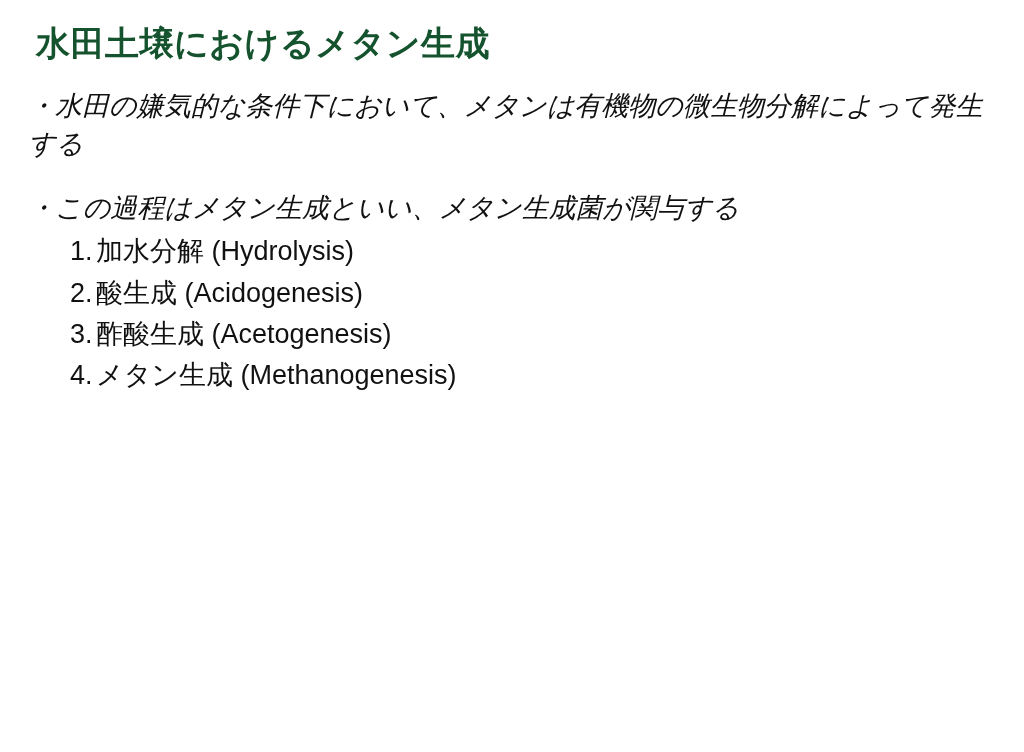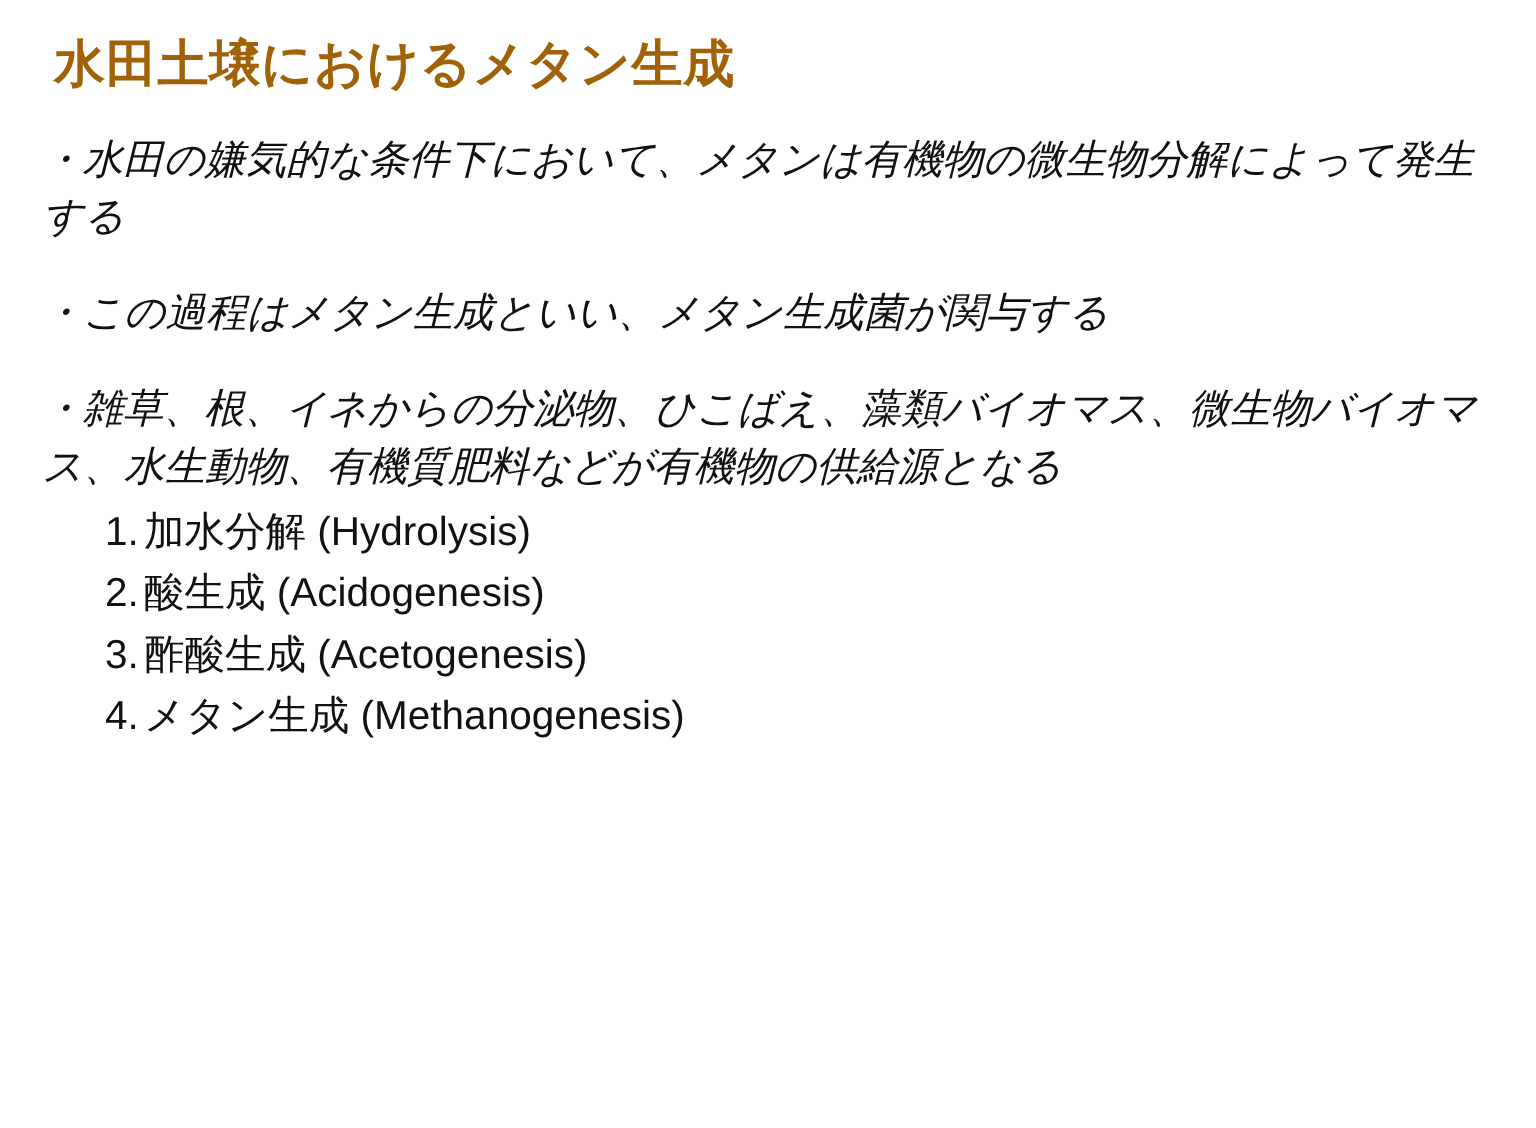--- a/index.html
+++ b/index.html
@@ -20,21 +20,21 @@
     height: 752px;
     box-sizing: border-box;
     padding: 14px 24px 0 24px;
   }
   .slide-title {
     font-size: 34px;
     font-weight: bold;
     line-height: 1.25;
     letter-spacing: 0.5px;
     margin: 8px 0 0 12px;
-    color: #a16207;
+    color: #14532d;
   }
   .body-block {
     margin-top: 22px;
     padding: 0 4px;
   }
   .bullet {
     font-size: 27px;
     line-height: 1.42;
     color: #111111;
     margin: 0 0 26px 0;
@@ -67,21 +67,20 @@
 <div class="slide">
 
   <h1 class="slide-title">水田土壌におけるメタン生成</h1>
 
   <div class="body-block">
 
     <p class="bullet">・水田の嫌気的な条件下において、メタンは有機物の微生物分解によって発生する</p>
 
     <p class="bullet">・この過程はメタン生成といい、メタン生成菌が関与する</p>
 
-    <p class="bullet">・雑草、根、イネからの分泌物、ひこばえ、藻類バイオマス、微生物バイオマス、水生動物、有機質肥料などが有機物の供給源となる</p>
 
 
     <ol class="numbered">
       <li>
         <span class="num">1.</span><span>加水分解 (Hydrolysis)</span>
       </li>
       <li>
         <span class="num">2.</span><span>酸生成 (Acidogenesis)</span>
       </li>
       <li>

